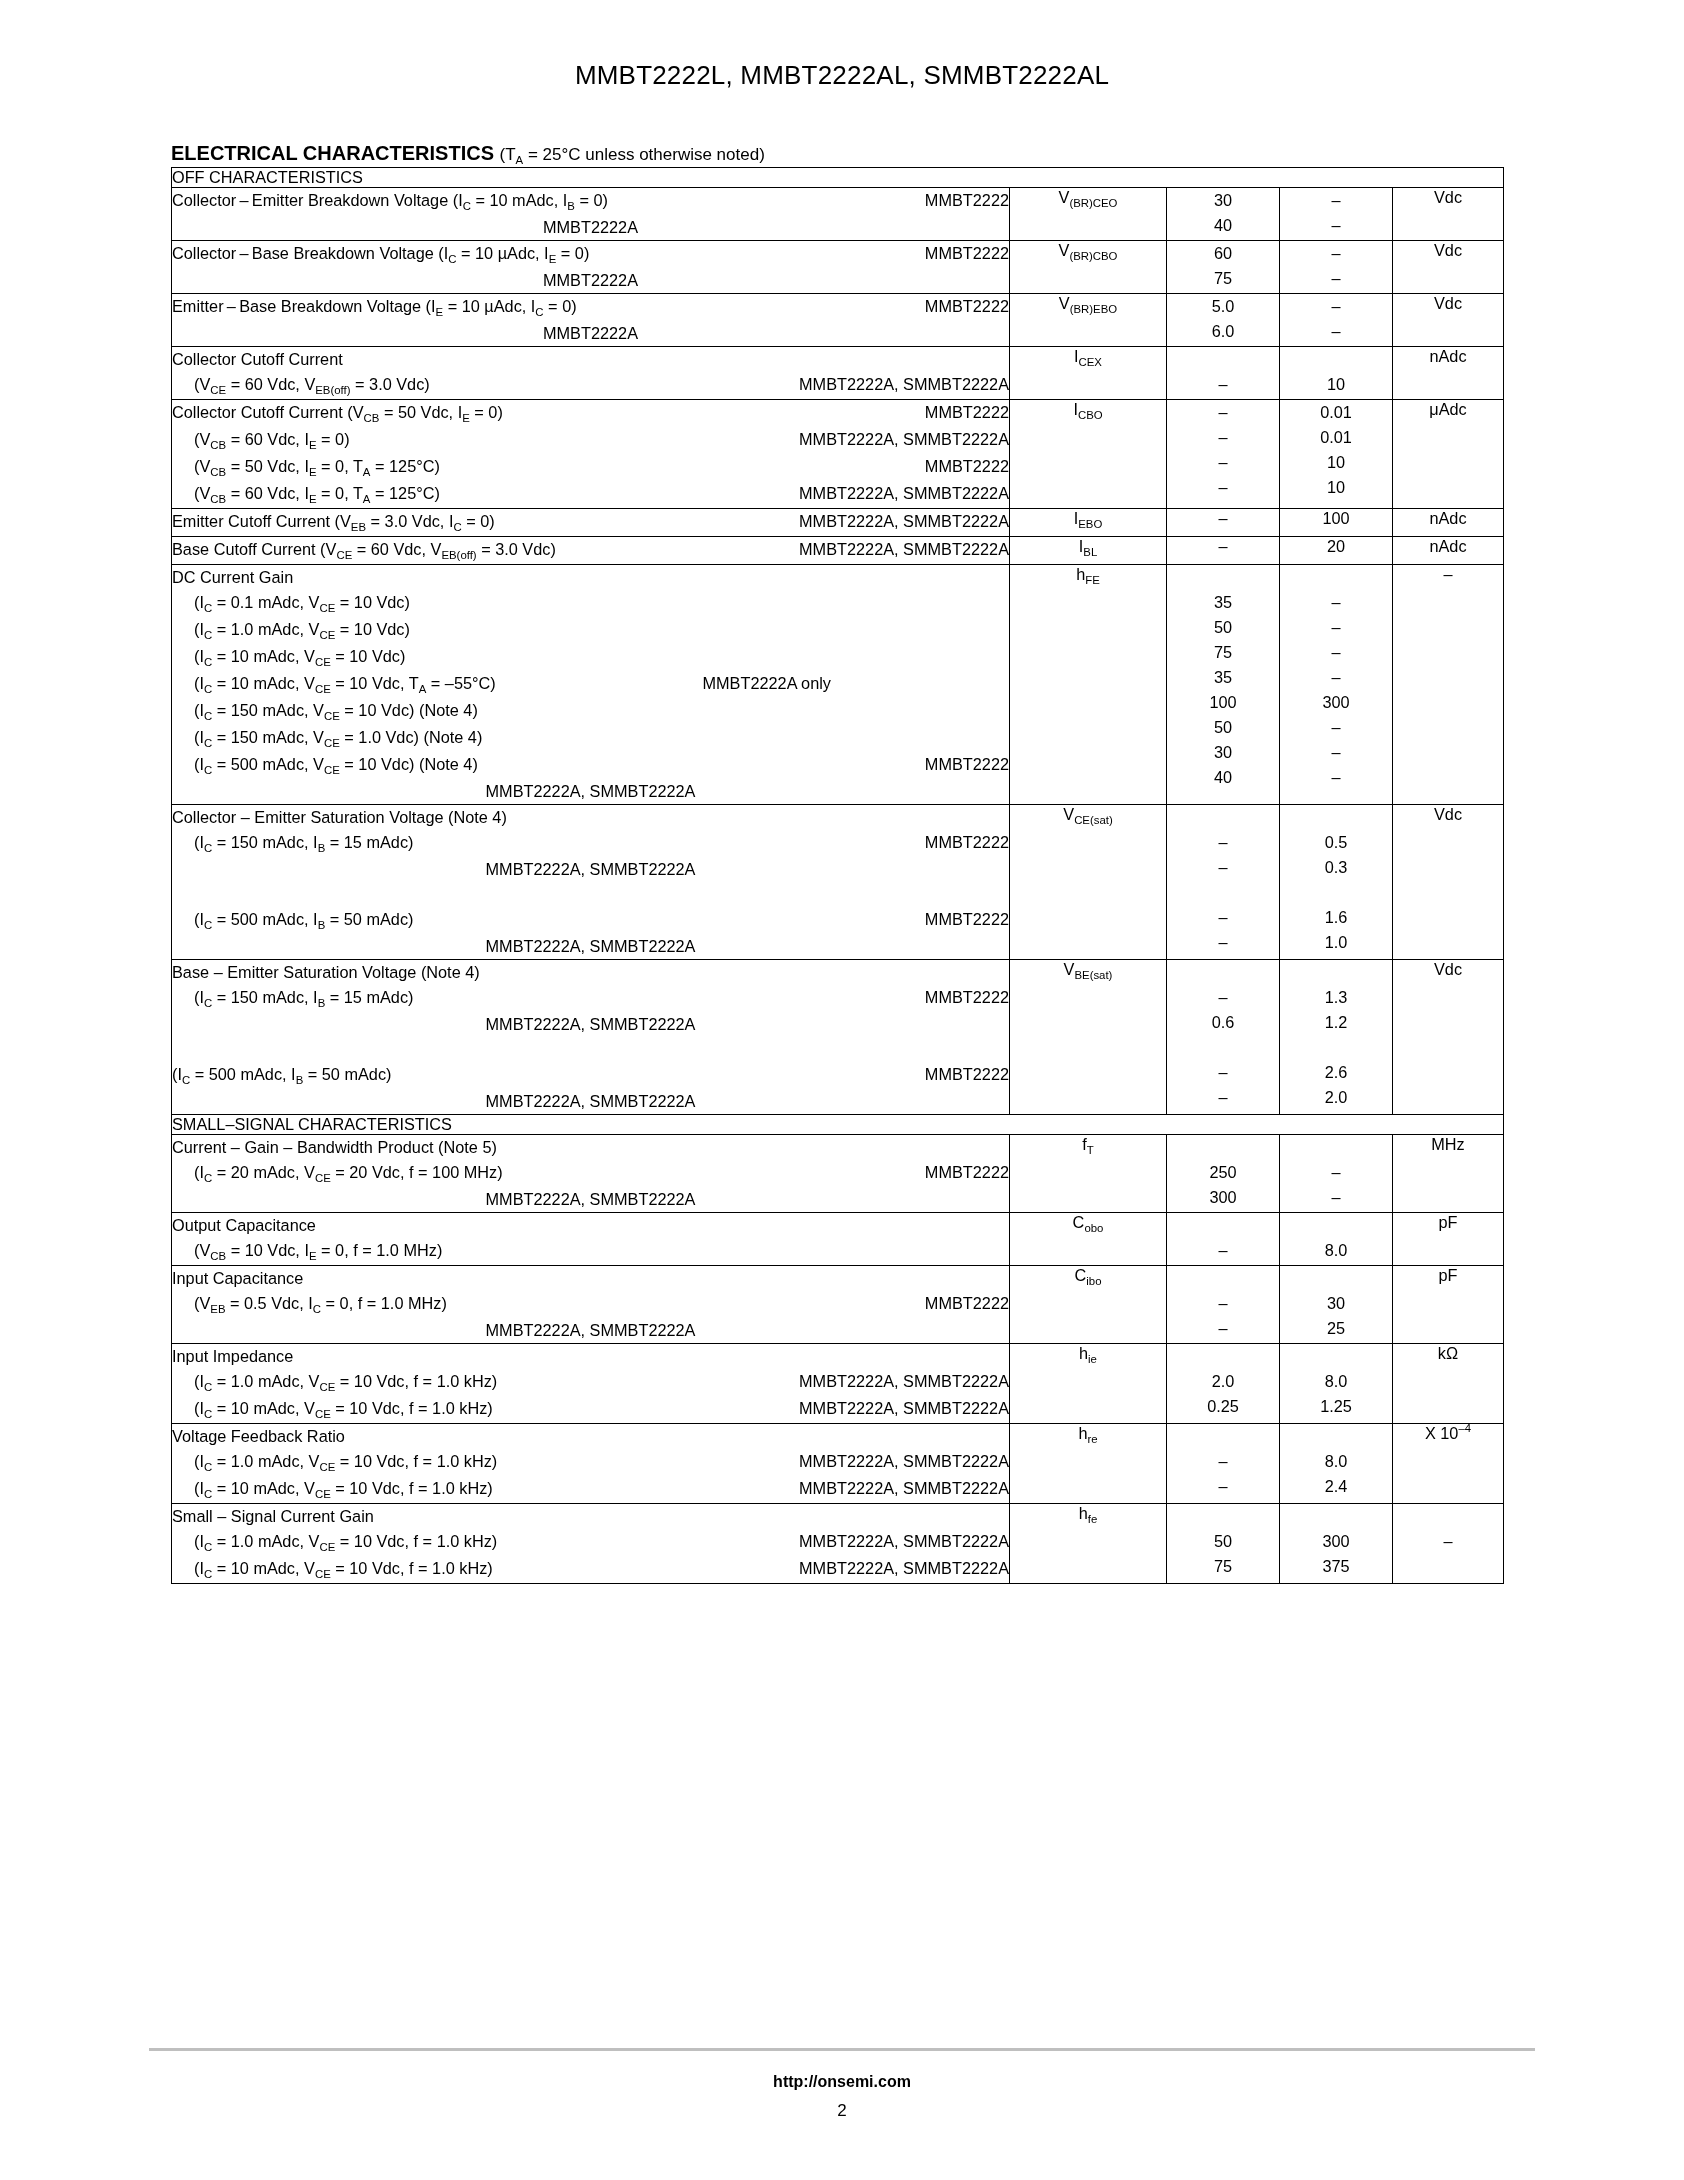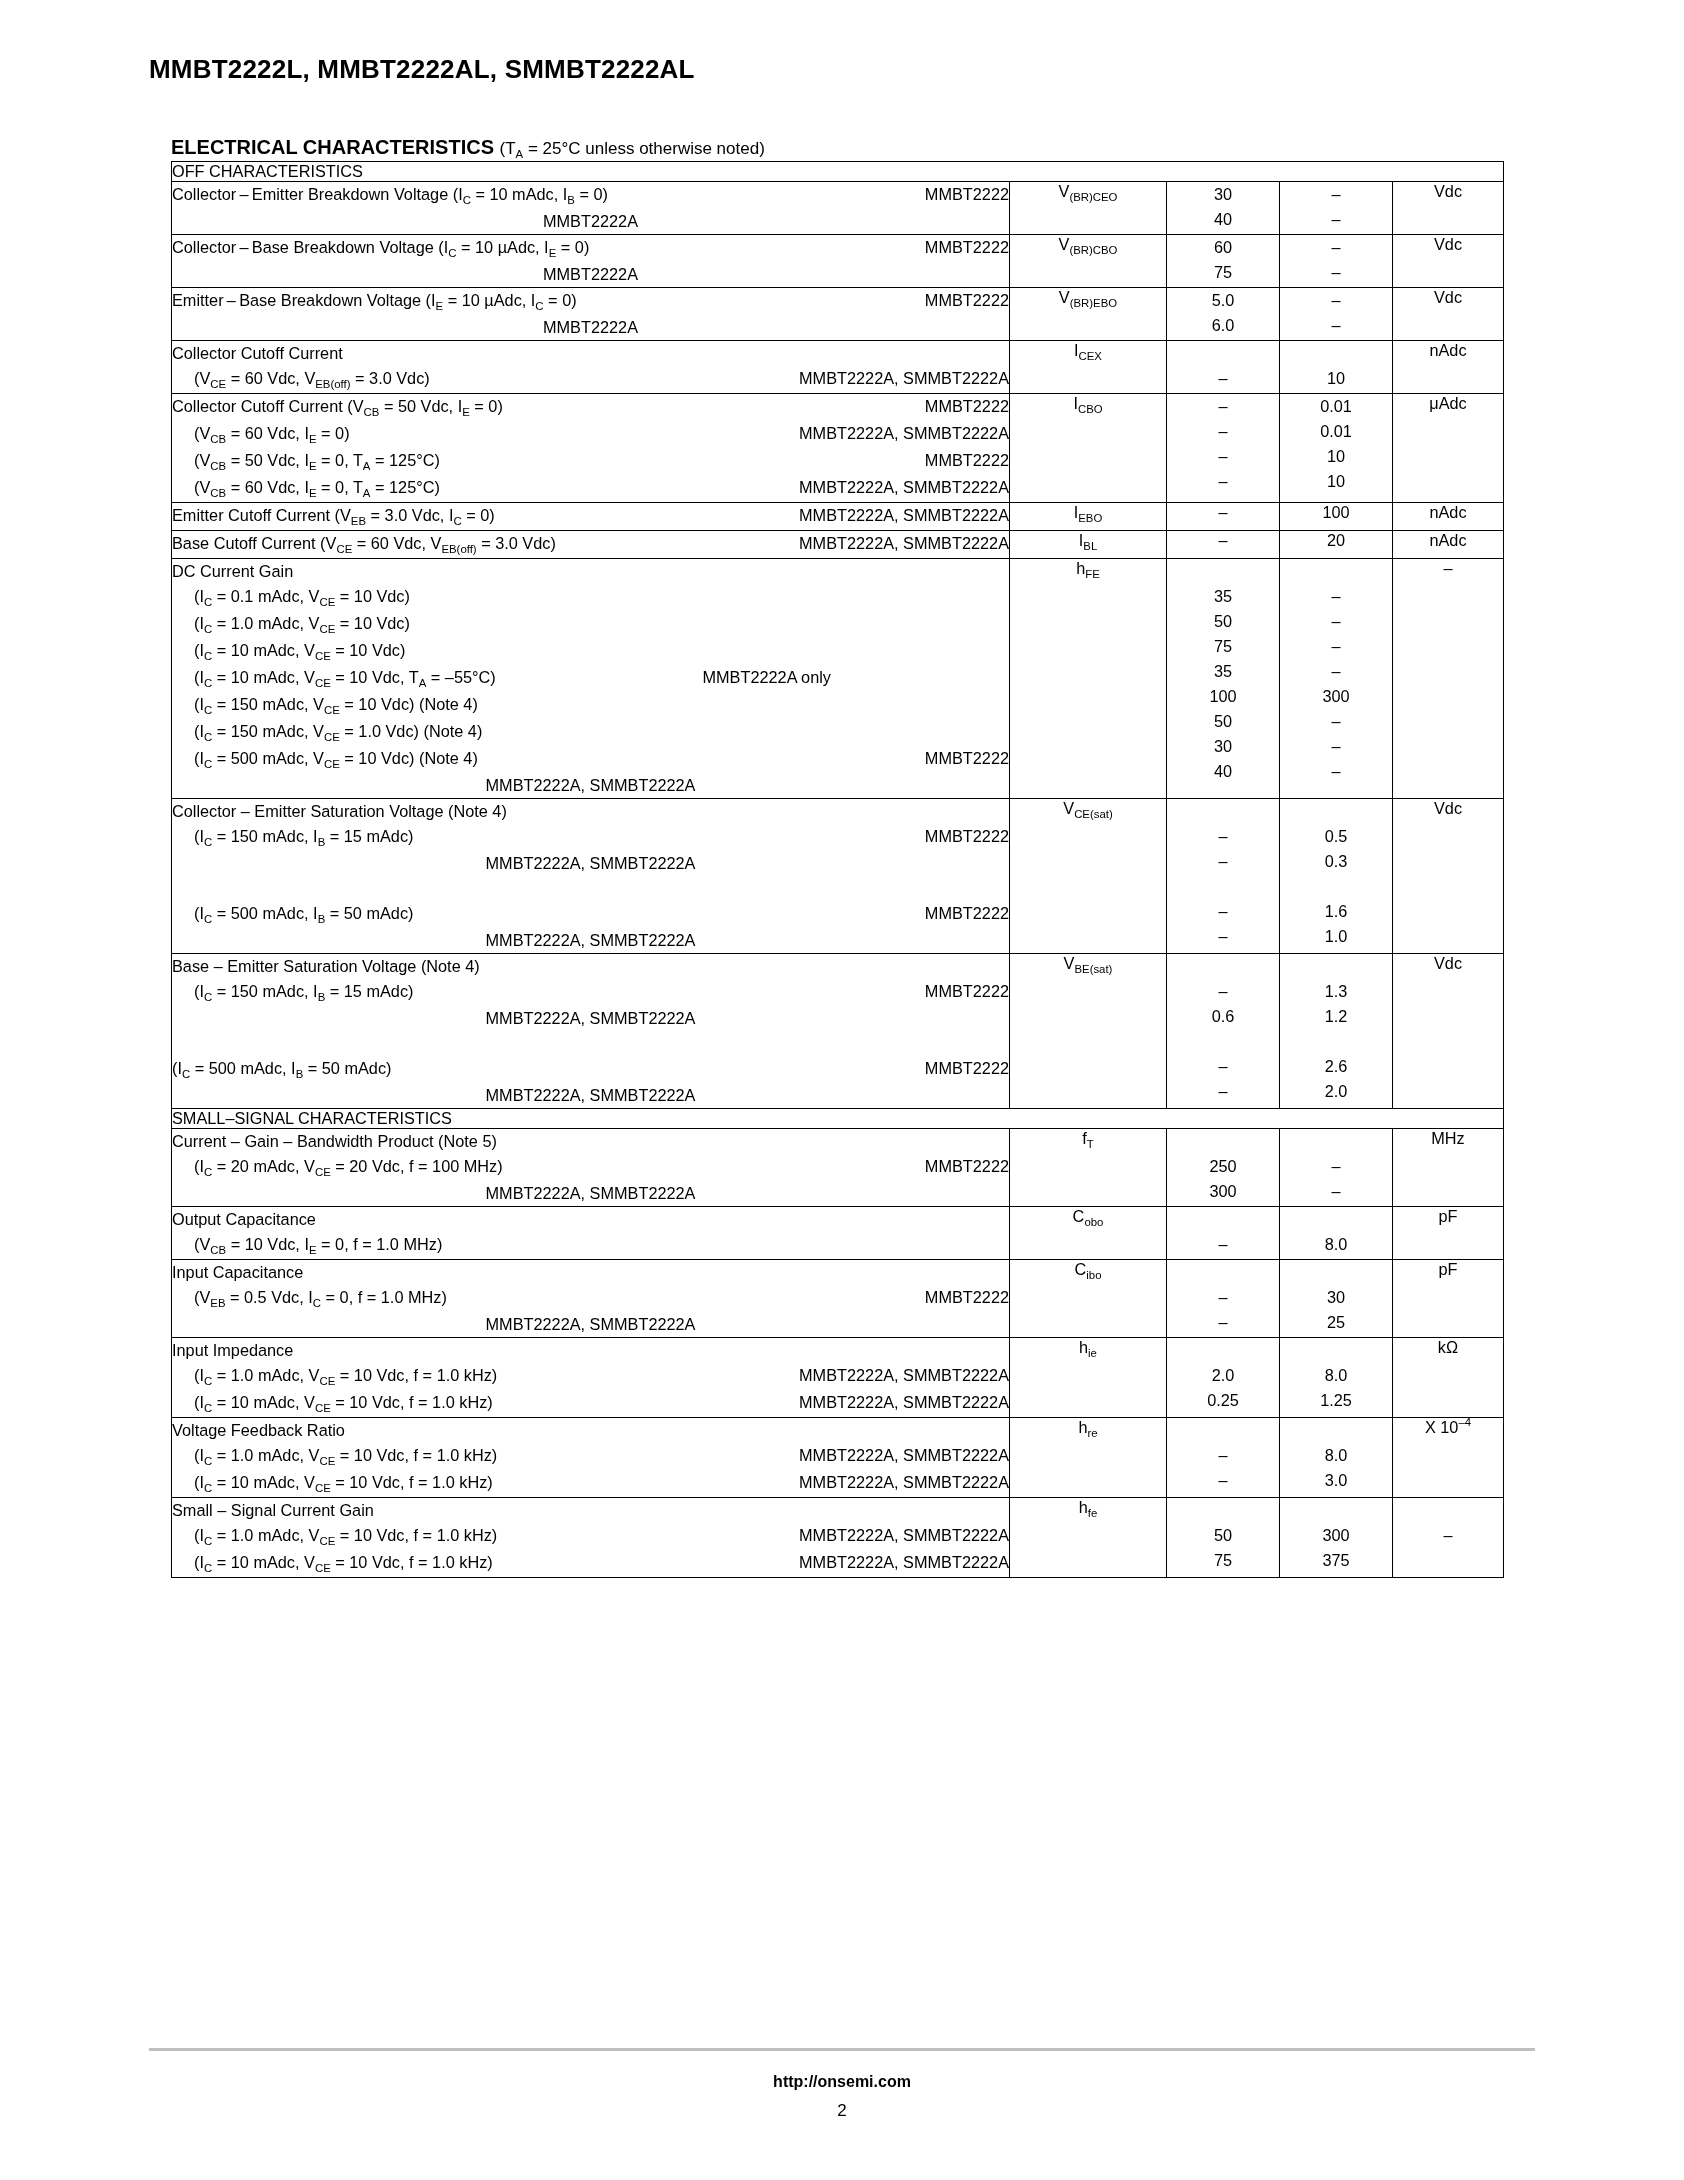--- a/index.html
+++ b/index.html
@@ -15,25 +15,25 @@
     -webkit-font-smoothing: antialiased;
   }
   .page {
     width: 1684px;
     min-height: 2180px;
     box-sizing: border-box;
     padding: 50px 149px 0 149px;
     position: relative;
   }
   .doc-title {
-    text-align: left;
+    text-align: center;
     font-size: 26px;
-    font-weight: bold;
+    font-weight: normal;
     letter-spacing: 0.2px;
-    margin: 4px 0 51px 0;
+    margin: 10px 0 51px 0;
   }
   .section-heading {
     font-size: 20px;
     font-weight: bold;
     margin: 0 0 2px 22px;
   }
   .section-heading .normal {
     font-weight: normal;
     font-size: 17px;
   }
@@ -580,21 +580,21 @@
           <div class="lines">
             <div>&nbsp;</div>
             <div>–</div>
             <div>–</div>
           </div>
         </td>
         <td class="cell-max">
           <div class="lines">
             <div>&nbsp;</div>
             <div>8.0</div>
-            <div>3.0</div>
+            <div>2.4</div>
           </div>
         </td>
         <td class="cell-unit">X 10<sup>–4</sup></td>
       </tr>
 
       <tr>
         <td class="cell-char">
           <div class="lines">
             <div>Small – Signal Current Gain</div>
             <div class="rowflex">

